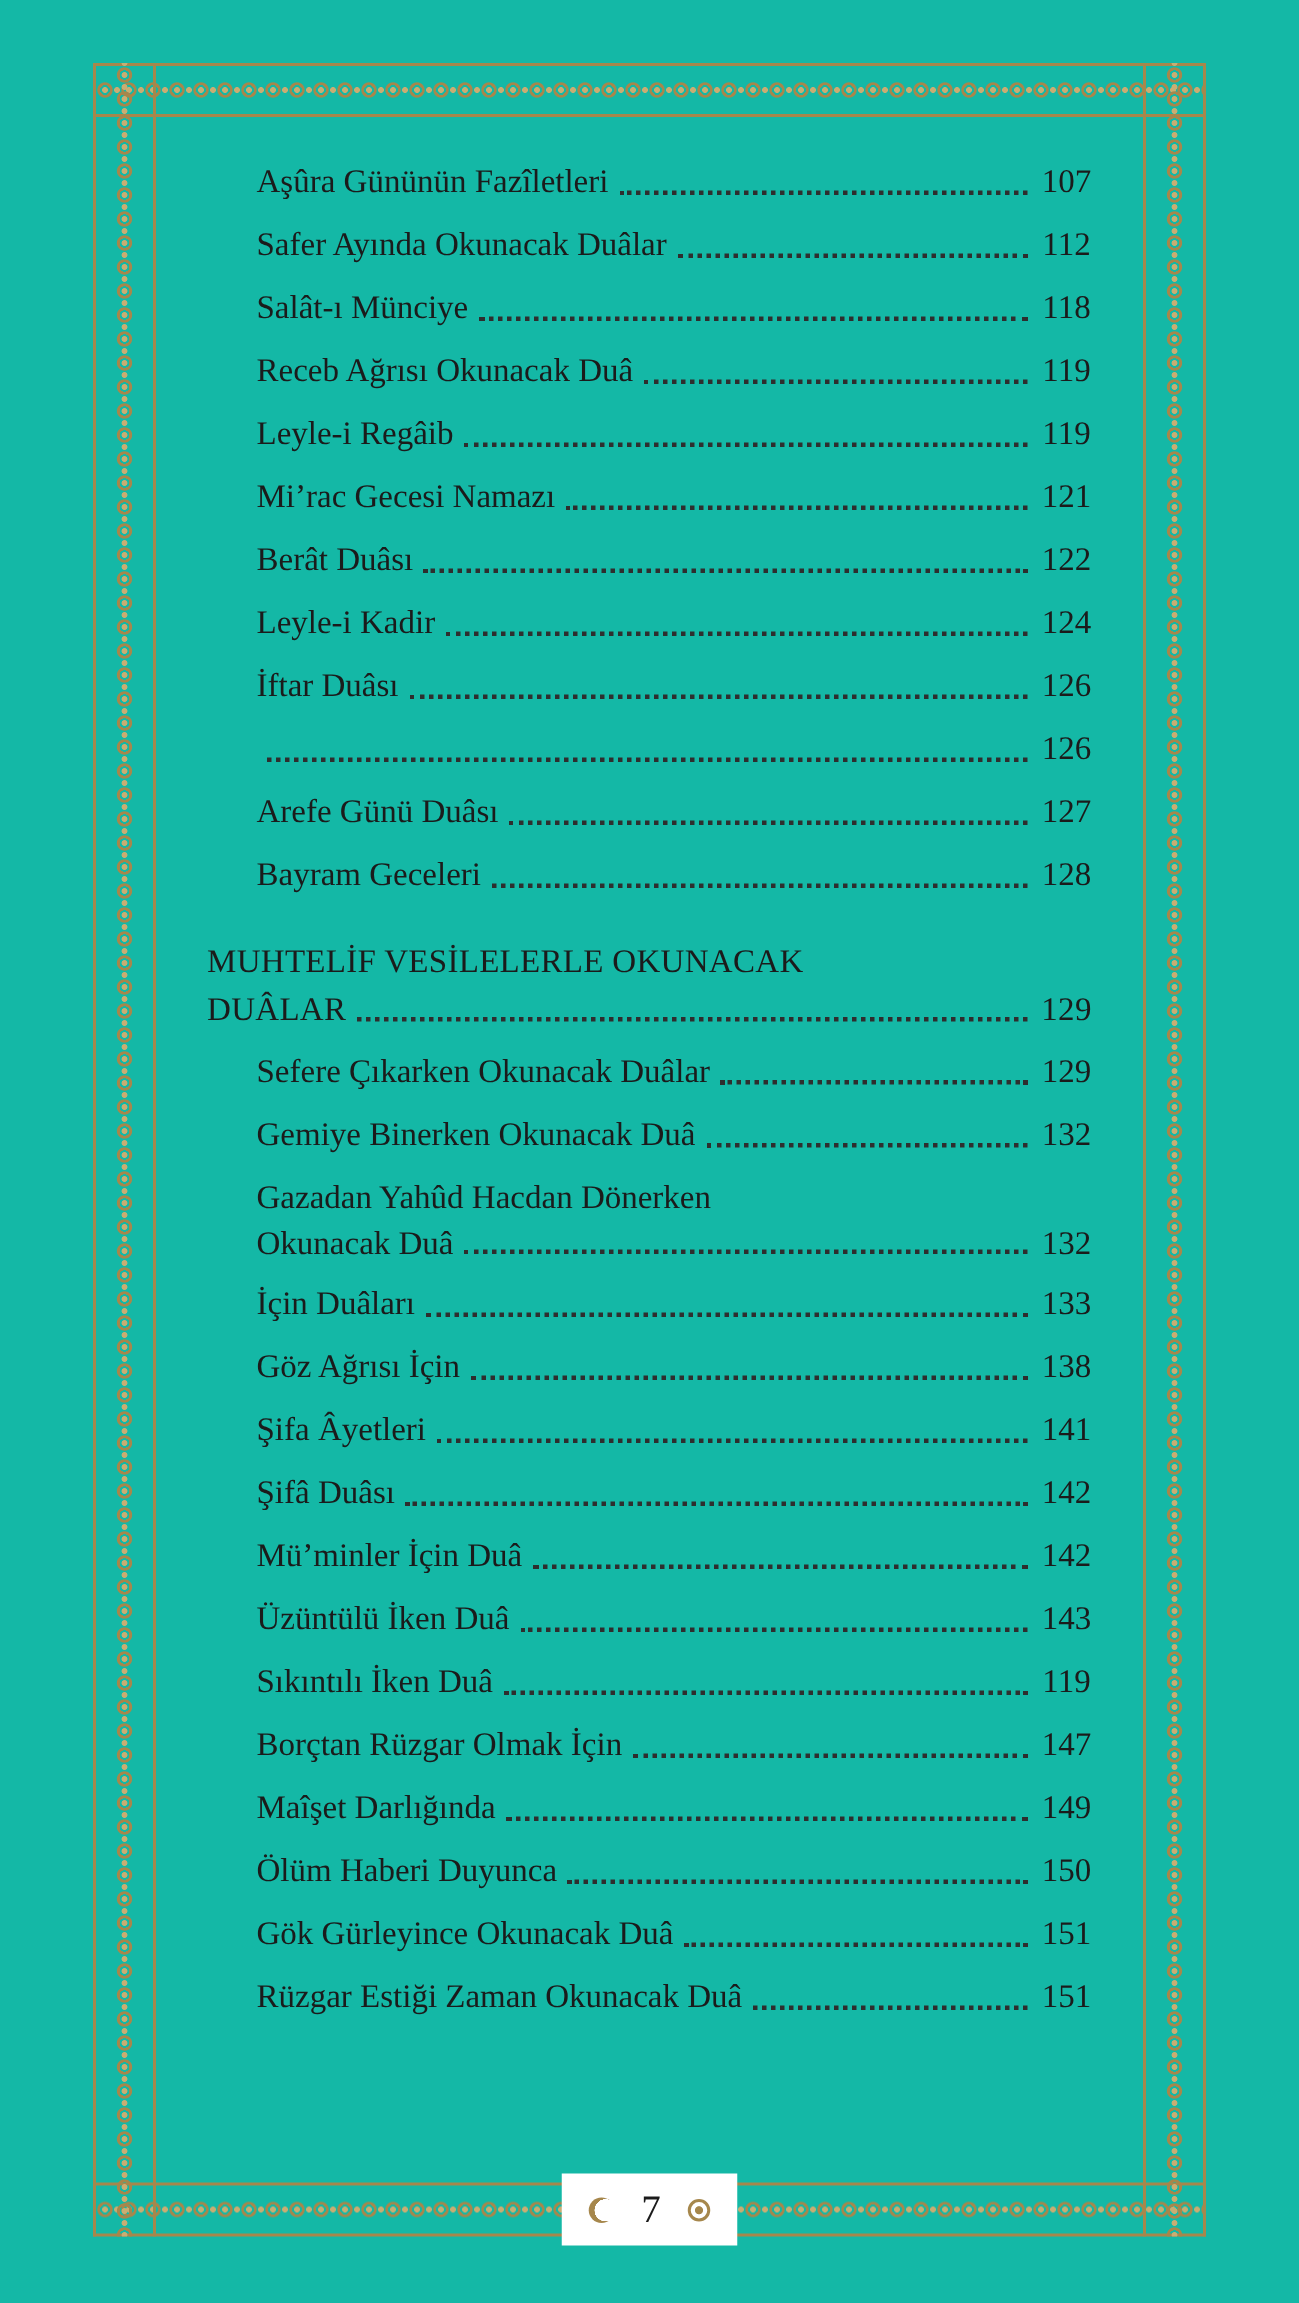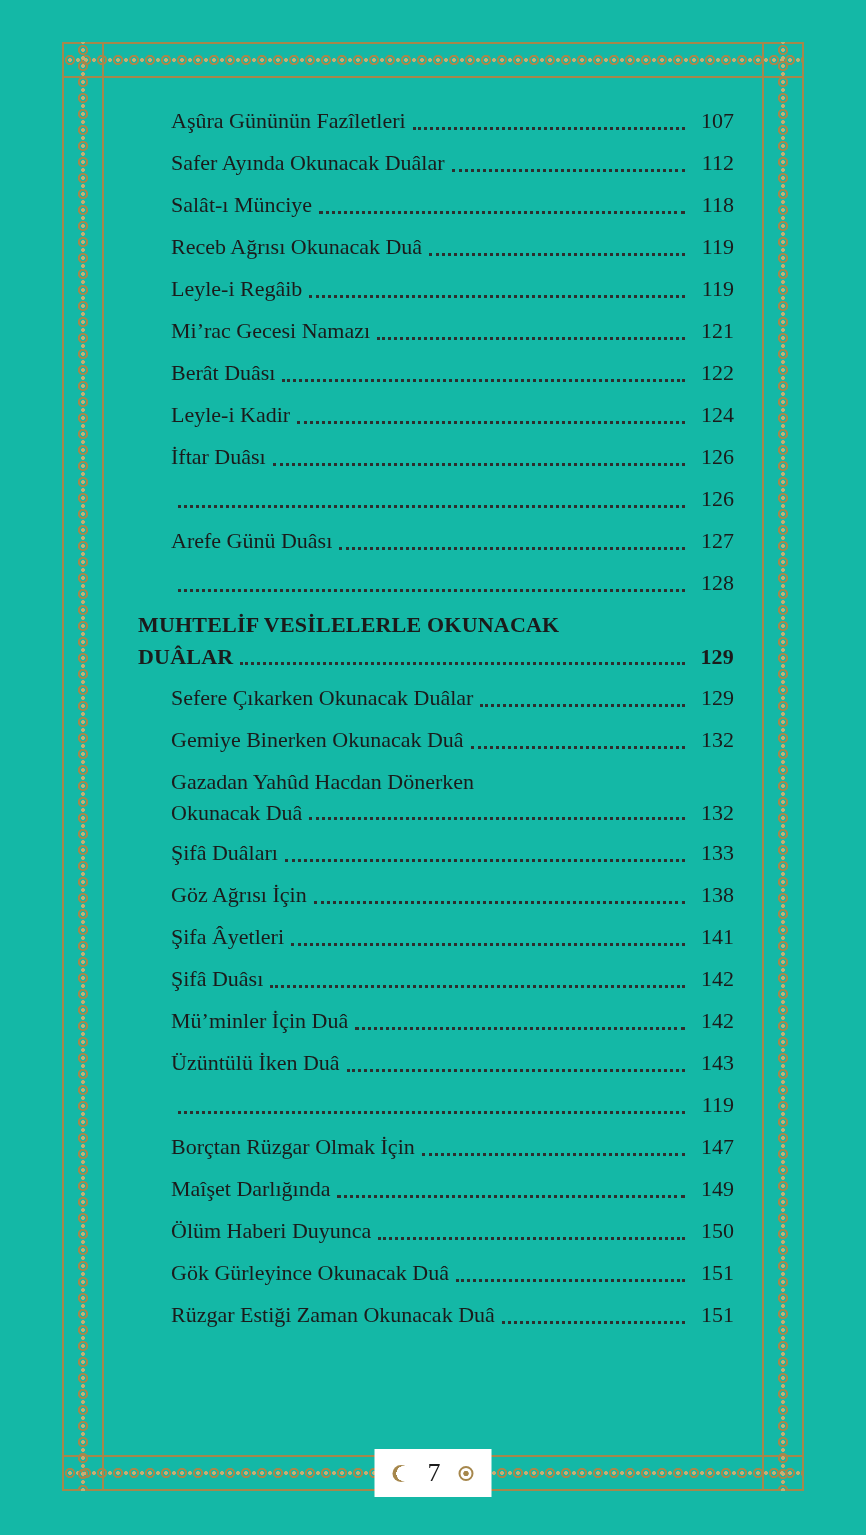--- a/index.html
+++ b/index.html
@@ -43,34 +43,34 @@
     background-repeat:repeat-y;
   }
   .orn-left{left:62px;}
   .orn-right{right:62px;}
 
   
   .toc{position:absolute;left:138px;right:132px;top:100px;}
   .entry{font-size:22px;}
   .entry .line{display:flex;align-items:baseline;line-height:42px;white-space:nowrap;}
   .entry:not(.heading){padding-left:33px;}
-  .heading{font-weight:bold;letter-spacing:.2px;}
+  .heading{font-weight:normal;letter-spacing:.2px;margin-top:16px;}
   .two-line{padding:5px 0 4px 0;}
   .two-line .line{line-height:31px;}
   .heading .line{line-height:32px;}
   .label{white-space:nowrap;}
   .leader{
     flex:1 1 auto;
     border-bottom:3px dotted #2e2e2e;
     align-self:flex-end;
     margin:0 3px 12px 7px;
     height:0;
   }
   .two-line .leader{margin-bottom:8px;}
-  .pg{min-width:46px;text-align:right;}
+  .pg{min-width:46px;text-align:center;}
 
   
   .footer{
     position:absolute;left:50%;bottom:38px;transform:translateX(-50%);
     background:#fff;height:48px;padding:0 18px;
     display:flex;align-items:center;gap:18px;
   }
   .folio{font-size:26px;}
   .orn-crescent{
     width:17px;height:17px;border-radius:50%;
@@ -165,20 +165,21 @@
       </div>
       <div class="entry">
         <div class="line">
           <span class="label">Arefe Günü Duâsı</span>
           <span class="leader"></span>
           <span class="pg">127</span>
         </div>
       </div>
       <div class="entry">
         <div class="line">
+          <span class="label">Bayram Geceleri</span>
           <span class="leader"></span>
           <span class="pg">128</span>
         </div>
       </div>
       <div class="entry heading two-line">
         <div class="line">
           <span class="label">MUHTELİF VESİLELERLE OKUNACAK</span>
         </div>
         <div class="line">
           <span class="label">DUÂLAR</span>
@@ -205,21 +206,21 @@
           <span class="label">Gazadan Yahûd Hacdan Dönerken</span>
         </div>
         <div class="line">
           <span class="label">Okunacak Duâ</span>
           <span class="leader"></span>
           <span class="pg">132</span>
         </div>
       </div>
       <div class="entry">
         <div class="line">
-          <span class="label">Şifâ Duâları</span>
+          <span class="label">İçin Duâları</span>
           <span class="leader"></span>
           <span class="pg">133</span>
         </div>
       </div>
       <div class="entry">
         <div class="line">
           <span class="label">Göz Ağrısı İçin</span>
           <span class="leader"></span>
           <span class="pg">138</span>
         </div>
@@ -247,20 +248,21 @@
       </div>
       <div class="entry">
         <div class="line">
           <span class="label">Üzüntülü İken Duâ</span>
           <span class="leader"></span>
           <span class="pg">143</span>
         </div>
       </div>
       <div class="entry">
         <div class="line">
+          <span class="label">Sıkıntılı İken Duâ</span>
           <span class="leader"></span>
           <span class="pg">119</span>
         </div>
       </div>
       <div class="entry">
         <div class="line">
           <span class="label">Borçtan Rüzgar Olmak İçin</span>
           <span class="leader"></span>
           <span class="pg">147</span>
         </div>

